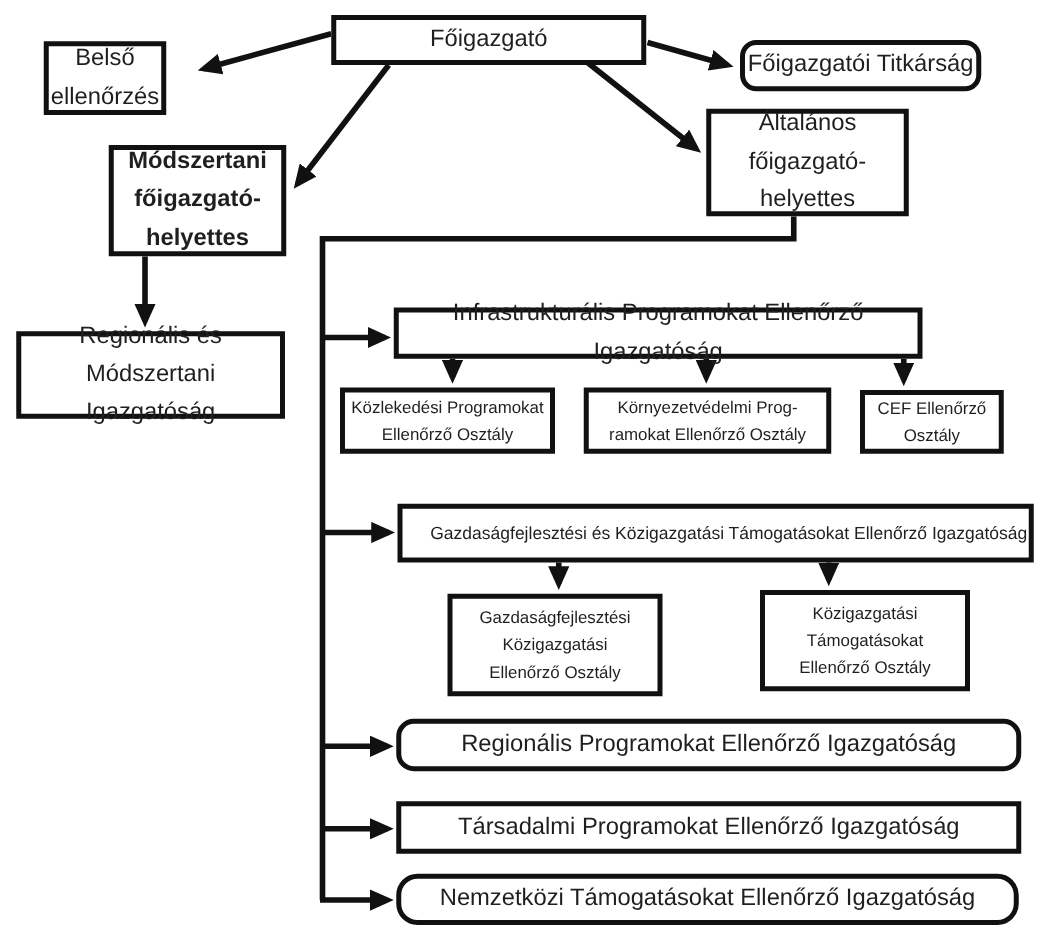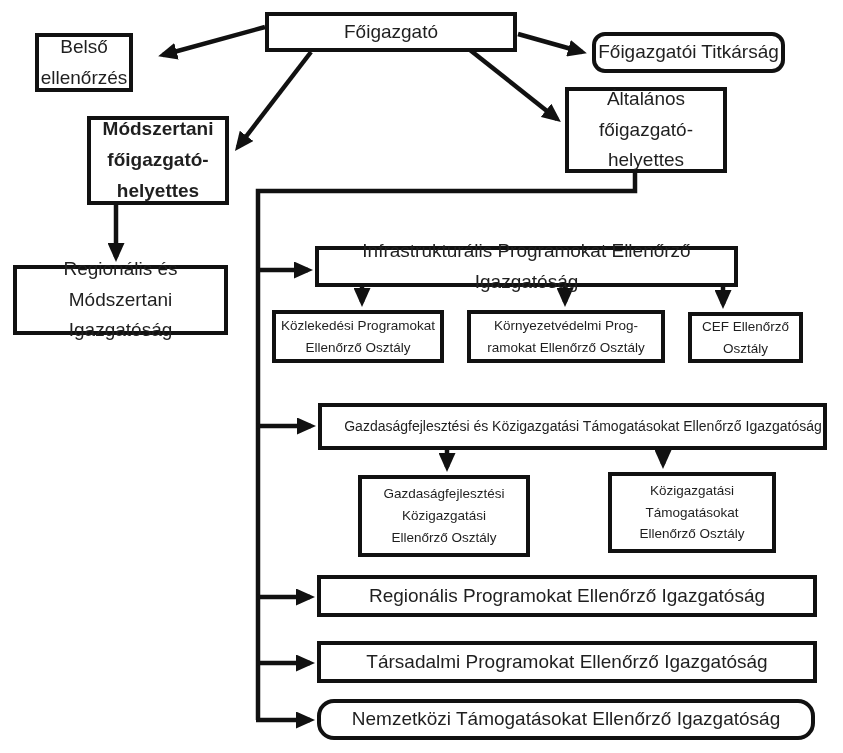--- a/index.html
+++ b/index.html
@@ -40,21 +40,21 @@
   #n-modszertani  { left:  87px; top: 116px; width: 142px; height: 89px; font-weight: bold; }
   #n-altalanos    { left: 565px; top:  87px; width: 162px; height: 86px; }
   #n-strategiai   { left:  13px; top: 265px; width: 215px; height: 70px; }
   #n-infra        { left: 315px; top: 246px; width: 423px; height: 41px; }
   #n-kozlekedesi  { left: 272px; top: 310px; width: 172px; height: 53px; }
   #n-kornyezet    { left: 467px; top: 310px; width: 198px; height: 53px; }
   #n-cef          { left: 675px; top: 312px; width: 115px; height: 51px; margin-left: 13px; }
   #n-gazdasag     { left: 318px; top: 403px; width: 509px; height: 47px; padding-left: 21px; }
   #n-gazd-child   { left: 358px; top: 475px; width: 172px; height: 82px; }
   #n-kozig-child  { left: 608px; top: 472px; width: 168px; height: 81px; }
-  #n-regionalis   { left: 317px; top: 575px; width: 500px; height: 42px; }
+  #n-regionalis   { left: 317px; top: 575px; width: 500px; height: 42px; border-radius: 14px; }
   #n-tarsadalmi   { left: 317px; top: 641px; width: 500px; height: 42px; text-align: center; }
   #n-nemzetkozi   { left: 317px; top: 699px; width: 498px; height: 41px; border-radius: 17px; }
 </style>
 </head>
 <body>
 
 <div id="stage">
 
   <svg id="connector-layer" viewBox="0 0 843 753" xmlns="http://www.w3.org/2000/svg">
     <defs>

